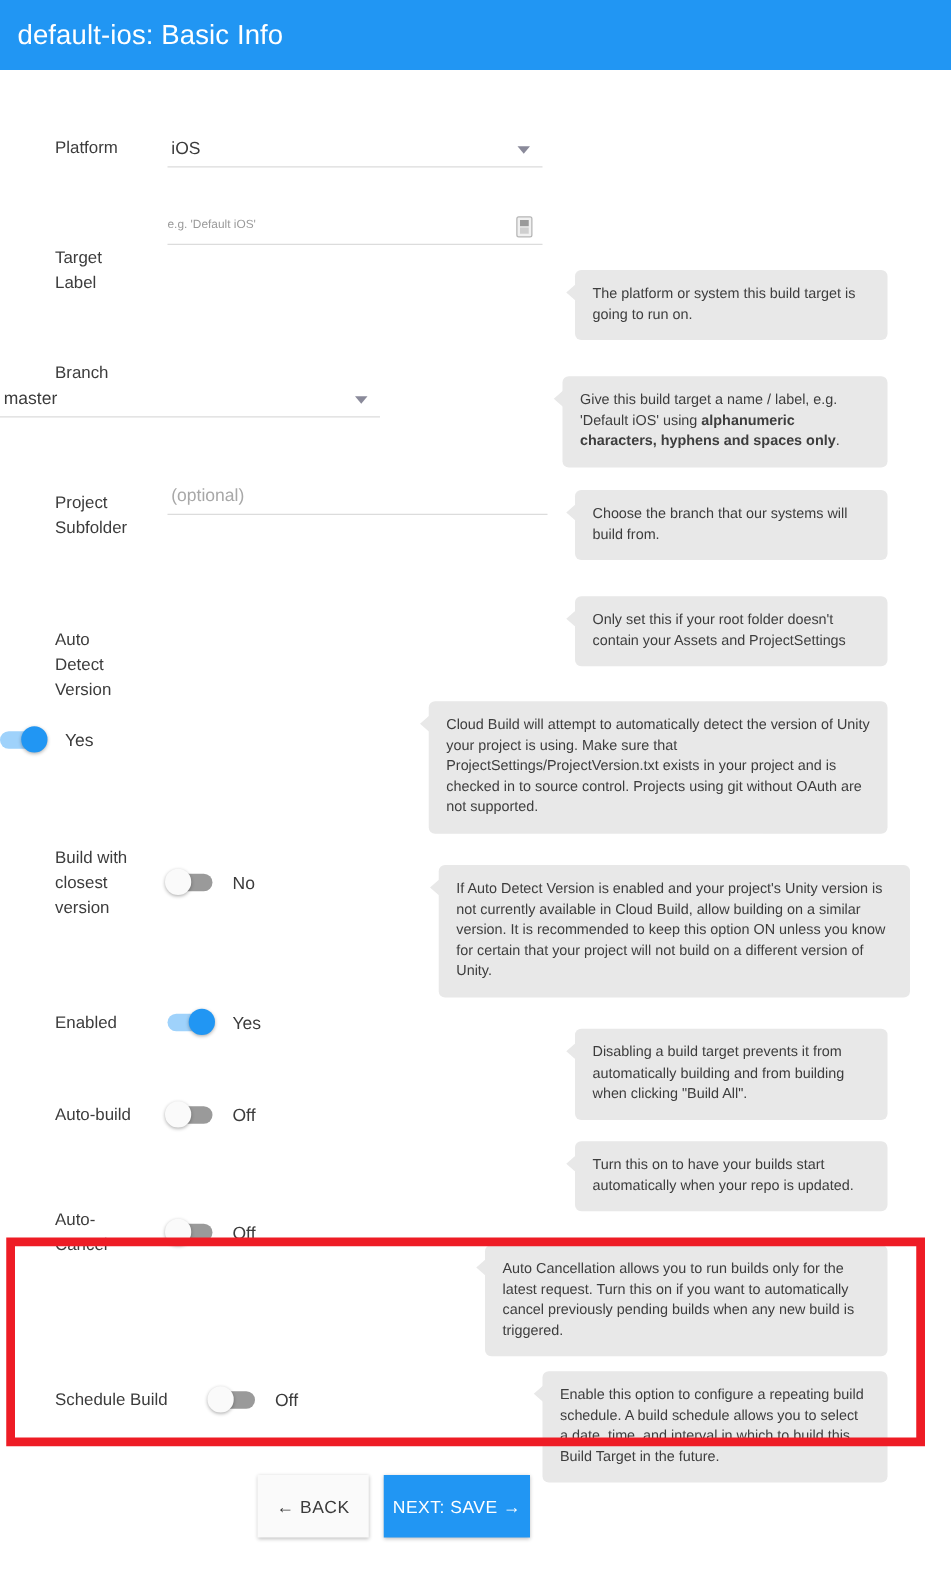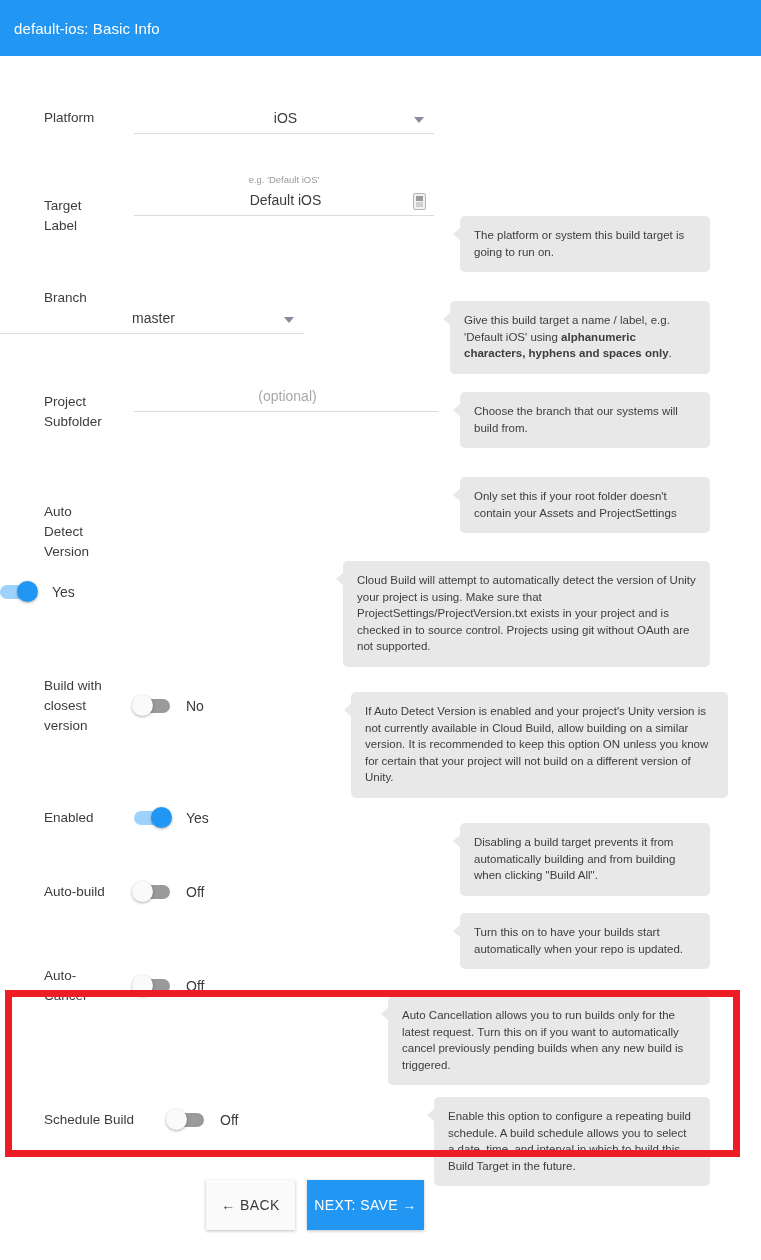--- a/index.html
+++ b/index.html
@@ -22,21 +22,21 @@
     position: absolute;
     left: 0; top: 0;
     width: 761px;
     height: 56px;
     background: #2196f3;
     display: flex;
     align-items: center;
   }
   .header-title {
     color: #ffffff;
-    font-size: 15px;
+    font-size: 22px;
     font-weight: 400;
     padding-left: 14px;
     letter-spacing: .1px;
   }
 
   
   .form {
     position: absolute;
     left: 0;
     top: 56px;
@@ -55,21 +55,20 @@
     margin-left: 44px;
     font-size: 13.5px;
     color: #3c3c3c;
     line-height: 20px;
     flex: 0 0 auto;
   }
 
   .control {
     flex: 0 0 auto;
     position: relative;
-    text-align: center;
   }
 
   
   .field {
     position: relative;
     width: 300px;
     padding-bottom: 5px;
     border-bottom: 1px solid #dcdcdc;
   }
   .field.wide { width: 304px; }
@@ -236,21 +235,20 @@
       </div>
     </div>
   </div>
   <div class="tip" style="left:460px; top:160px; width:250px;">The platform or system this build target is going to run on.</div>
 
   <div class="row" style="margin-top:40px;">
     <div class="label" style="padding-top:22px;">Target<br>Label</div>
     <div class="control">
       <div class="field">
         <div class="field-hint">e.g. 'Default iOS'</div>
-        <div class="field-value">Default iOS</div>
         <span class="spin-icon"></span>
       </div>
     </div>
   </div>
   <div class="tip" style="left:450px; top:245px; width:260px;">
     <span>Give this build target a name / label, e.g. 'Default iOS' using </span><b>alphanumeric characters, hyphens and spaces only</b><span>.</span>
   </div>
 
   <div class="row" style="margin-top:52px;flex-direction:column;">
     <div class="label">Branch</div>

